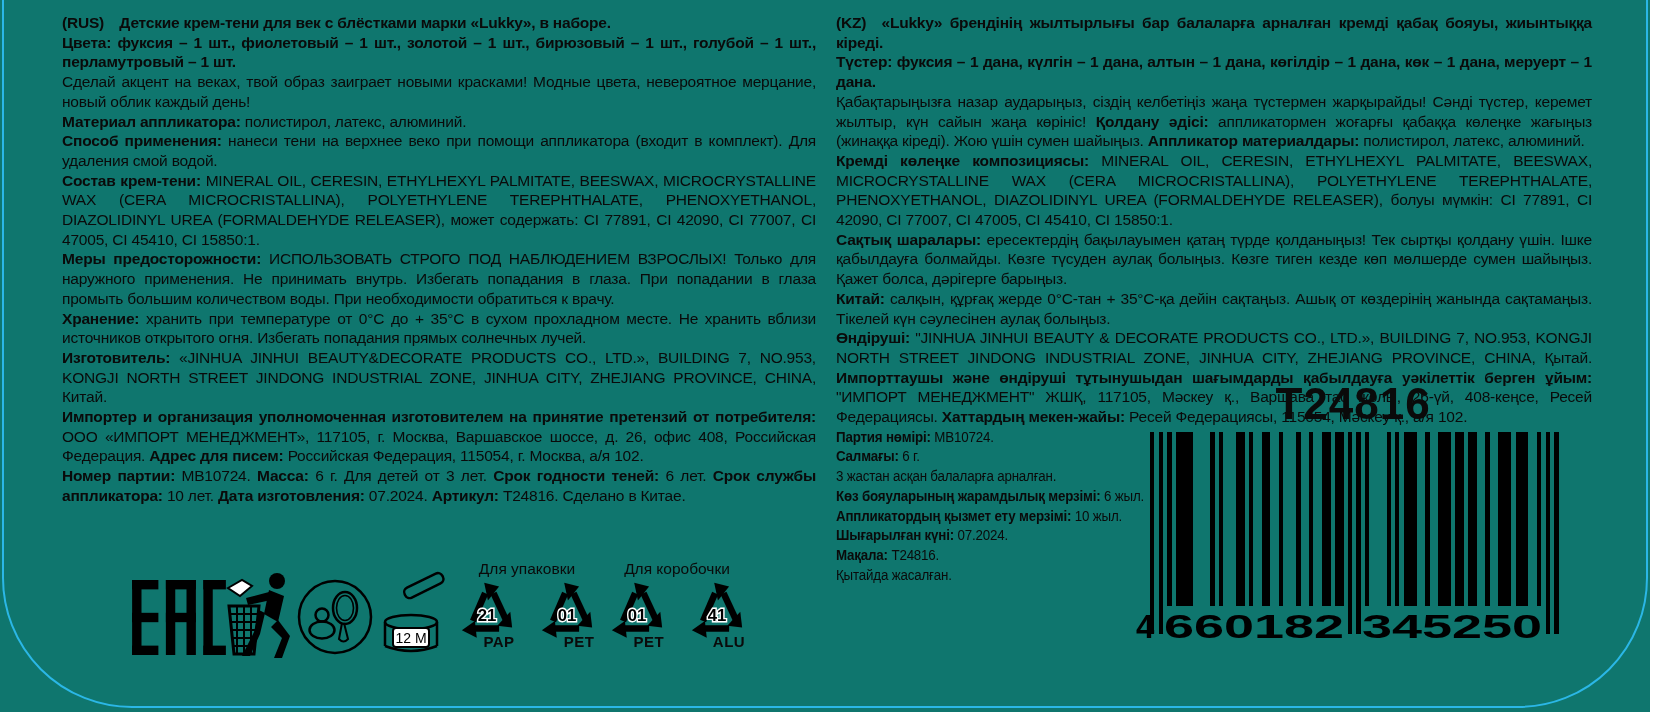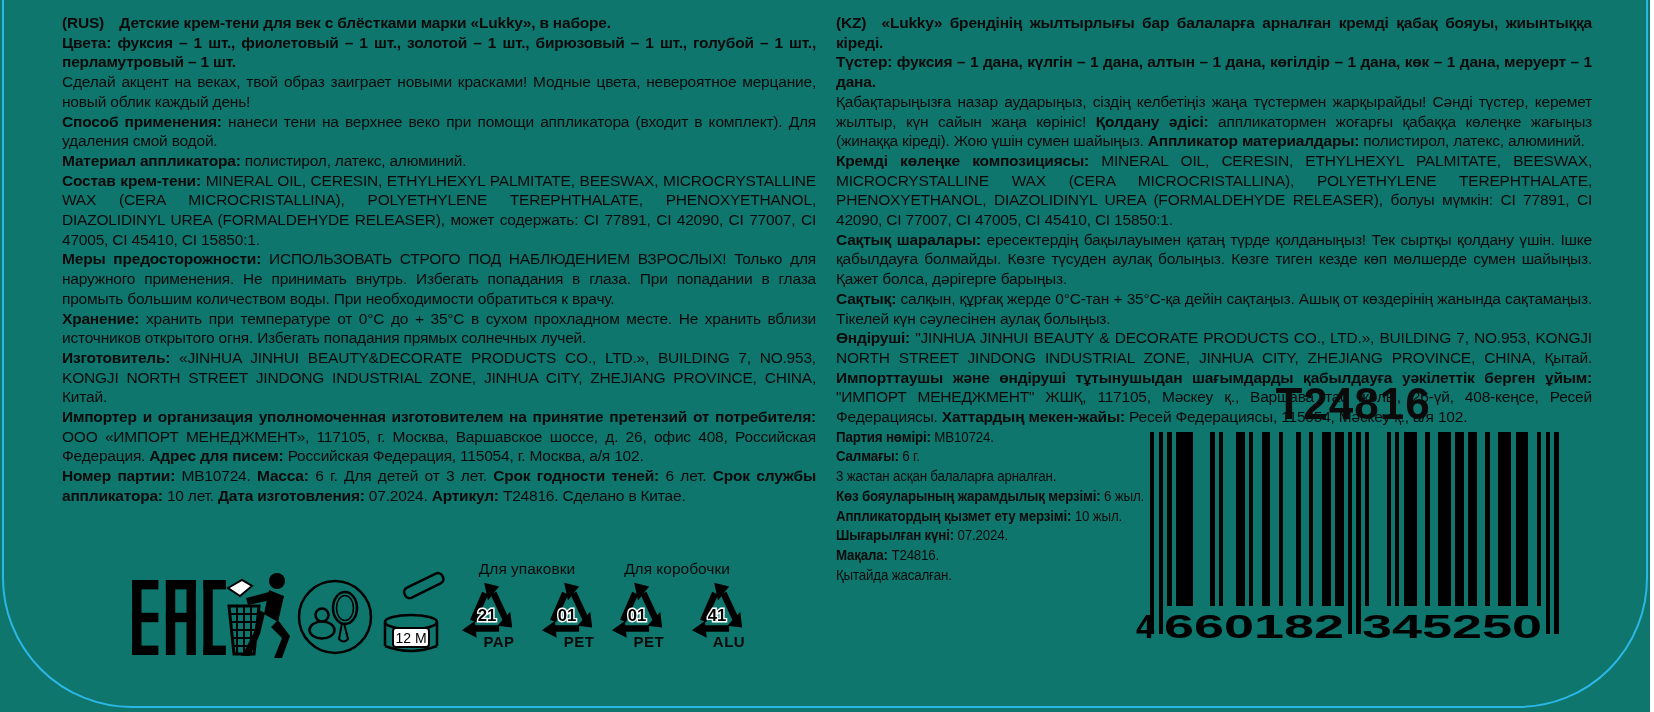--- a/index.html
+++ b/index.html
@@ -31,36 +31,36 @@
 </head>
 <body>
 
 <div id="sheet">
   <div class="border-outline"></div>
 
   <div class="col col-ru">
       <div class="para"><span class="b">(RUS) Детские крем-тени для век с блёстками марки «Lukky», в наборе.</span></div>
       <div class="para"><span class="b">Цвета: фуксия – 1 шт., фиолетовый – 1 шт., золотой – 1 шт., бирюзовый – 1 шт., голубой – 1 шт., перламутровый – 1 шт.</span></div>
       <div class="para"><span>Сделай акцент на веках, твой образ заиграет новыми красками! Модные цвета, невероятное мерцание, новый облик каждый день!</span></div>
+      <div class="para"><span class="b">Материал аппликатора: </span><span>полистирол, латекс, алюминий.</span></div>
       <div class="para"><span class="b">Способ применения: </span><span>нанеси тени на верхнее веко при помощи аппликатора (входит в комплект). Для удаления смой водой.</span></div>
-      <div class="para"><span class="b">Материал аппликатора: </span><span>полистирол, латекс, алюминий.</span></div>
       <div class="para"><span class="b">Состав крем-тени: </span><span>MINERAL OIL, CERESIN, ETHYLHEXYL PALMITATE, BEESWAX, MICROCRYSTALLINE WAX (CERA MICROCRISTALLINA), POLYETHYLENE TEREPHTHALATE, PHENOXYETHANOL, DIAZOLIDINYL UREA (FORMALDEHYDE RELEASER), может содержать: CI 77891, CI 42090, CI 77007, CI 47005, CI 45410, CI 15850:1.</span></div>
       <div class="para"><span class="b">Меры предосторожности: </span><span>ИСПОЛЬЗОВАТЬ СТРОГО ПОД НАБЛЮДЕНИЕМ ВЗРОСЛЫХ! Только для наружного применения. Не принимать внутрь. Избегать попадания в глаза. При попадании в глаза промыть большим количеством воды. При необходимости обратиться к врачу.</span></div>
       <div class="para"><span class="b">Хранение: </span><span>хранить при температуре от 0°С до + 35°С в сухом прохладном месте. Не хранить вблизи источников открытого огня. Избегать попадания прямых солнечных лучей.</span></div>
       <div class="para"><span class="b">Изготовитель: </span><span>«JINHUA JINHUI BEAUTY&amp;DECORATE PRODUCTS CO., LTD.», BUILDING 7, NO.953, KONGJI NORTH STREET JINDONG INDUSTRIAL ZONE, JINHUA CITY, ZHEJIANG PROVINCE, CHINA, Китай.</span></div>
       <div class="para"><span class="b">Импортер и организация уполномоченная изготовителем на принятие претензий от потребителя: </span><span>ООО «ИМПОРТ МЕНЕДЖМЕНТ», 117105, г. Москва, Варшавское шоссе, д. 26, офис 408, Российская Федерация. </span><span class="b">Адрес для писем: </span><span>Российская Федерация, 115054, г. Москва, а/я 102.</span></div>
       <div class="para"><span class="b">Номер партии: </span><span>MB10724. </span><span class="b">Масса: </span><span>6 г. Для детей от 3 лет. </span><span class="b">Срок годности теней: </span><span>6 лет. </span><span class="b">Срок службы аппликатора: </span><span>10 лет. </span><span class="b">Дата изготовления: </span><span>07.2024. </span><span class="b">Артикул: </span><span>T24816. Сделано в Китае.</span></div>
     </div>
   <div class="col col-kz">
       <div class="para"><span class="b">(KZ) «Lukky» брендінің жылтырлығы бар балаларға арналған кремді қабақ бояуы, жиынтыққа кіреді.</span></div>
       <div class="para"><span class="b">Түстер: фуксия – 1 дана, күлгін – 1 дана, алтын – 1 дана, көгілдір – 1 дана, көк – 1 дана, меруерт – 1 дана.</span></div>
       <div class="para"><span>Қабақтарыңызға назар аударыңыз, сіздің келбетіңіз жаңа түстермен жарқырайды! Сәнді түстер, керемет жылтыр, күн сайын жаңа көрініс! </span><span class="b">Қолдану әдісі: </span><span>аппликатормен жоғарғы қабаққа көлеңке жағыңыз (жинаққа кіреді). Жою үшін сумен шайыңыз. </span><span class="b">Аппликатор материалдары: </span><span>полистирол, латекс, алюминий.</span></div>
       <div class="para"><span class="b">Кремді көлеңке композициясы: </span><span>MINERAL OIL, CERESIN, ETHYLHEXYL PALMITATE, BEESWAX, MICROCRYSTALLINE WAX (CERA MICROCRISTALLINA), POLYETHYLENE TEREPHTHALATE, PHENOXYETHANOL, DIAZOLIDINYL UREA (FORMALDEHYDE RELEASER), болуы мүмкін: CI 77891, CI 42090, CI 77007, CI 47005, CI 45410, CI 15850:1.</span></div>
       <div class="para"><span class="b">Сақтық шаралары: </span><span>ересектердің бақылауымен қатаң түрде қолданыңыз! Тек сыртқы қолдану үшін. Ішке қабылдауға болмайды. Көзге түсуден аулақ болыңыз. Көзге тиген кезде көп мөлшерде сумен шайыңыз. Қажет болса, дәрігерге барыңыз.</span></div>
-      <div class="para"><span class="b">Сақтық: </span><span>салқын, құрғақ жерде 0°С-тан + 35°С-қа дейін сақтаңыз. Ашық от көздерінің жанында сақтамаңыз. Тікелей күн сәулесінен аулақ болыңыз.</span></div>
+      <div class="para"><span class="b">Китай: </span><span>салқын, құрғақ жерде 0°С-тан + 35°С-қа дейін сақтаңыз. Ашық от көздерінің жанында сақтамаңыз. Тікелей күн сәулесінен аулақ болыңыз.</span></div>
       <div class="para"><span class="b">Өндіруші: </span><span>"JINHUA JINHUI BEAUTY &amp; DECORATE PRODUCTS CO., LTD.», BUILDING 7, NO.953, KONGJI NORTH STREET JINDONG INDUSTRIAL ZONE, JINHUA CITY, ZHEJIANG PROVINCE, CHINA, Қытай. </span><span class="b">Импорттаушы және өндіруші тұтынушыдан шағымдарды қабылдауға уәкілеттік берген ұйым: </span><span>"ИМПОРТ МЕНЕДЖМЕНТ" ЖШҚ, 117105, Мәскеу қ., Варшава тас жолы, 26-үй, 408-кеңсе, Ресей Федерациясы. </span><span class="b">Хаттардың мекен-жайы: </span><span>Ресей Федерациясы, 115054, Мәскеу қ., а/я 102.</span></div>
       <div class="para nw"><span class="b">Партия нөмірі: </span><span>MB10724.</span></div>
       <div class="para nw"><span class="b">Салмағы: </span><span>6 г.</span></div>
       <div class="para nw"><span>3 жастан асқан балаларға арналған.</span></div>
       <div class="para nw"><span class="b">Көз бояуларының жарамдылық мерзімі: </span><span>6 жыл.</span></div>
       <div class="para nw"><span class="b">Аппликатордың қызмет ету мерзімі: </span><span>10 жыл.</span></div>
       <div class="para nw"><span class="b">Шығарылған күні: </span><span>07.2024.</span></div>
       <div class="para nw"><span class="b">Мақала: </span><span>T24816.</span></div>
       <div class="para nw"><span>Қытайда жасалған.</span></div>
     </div>

